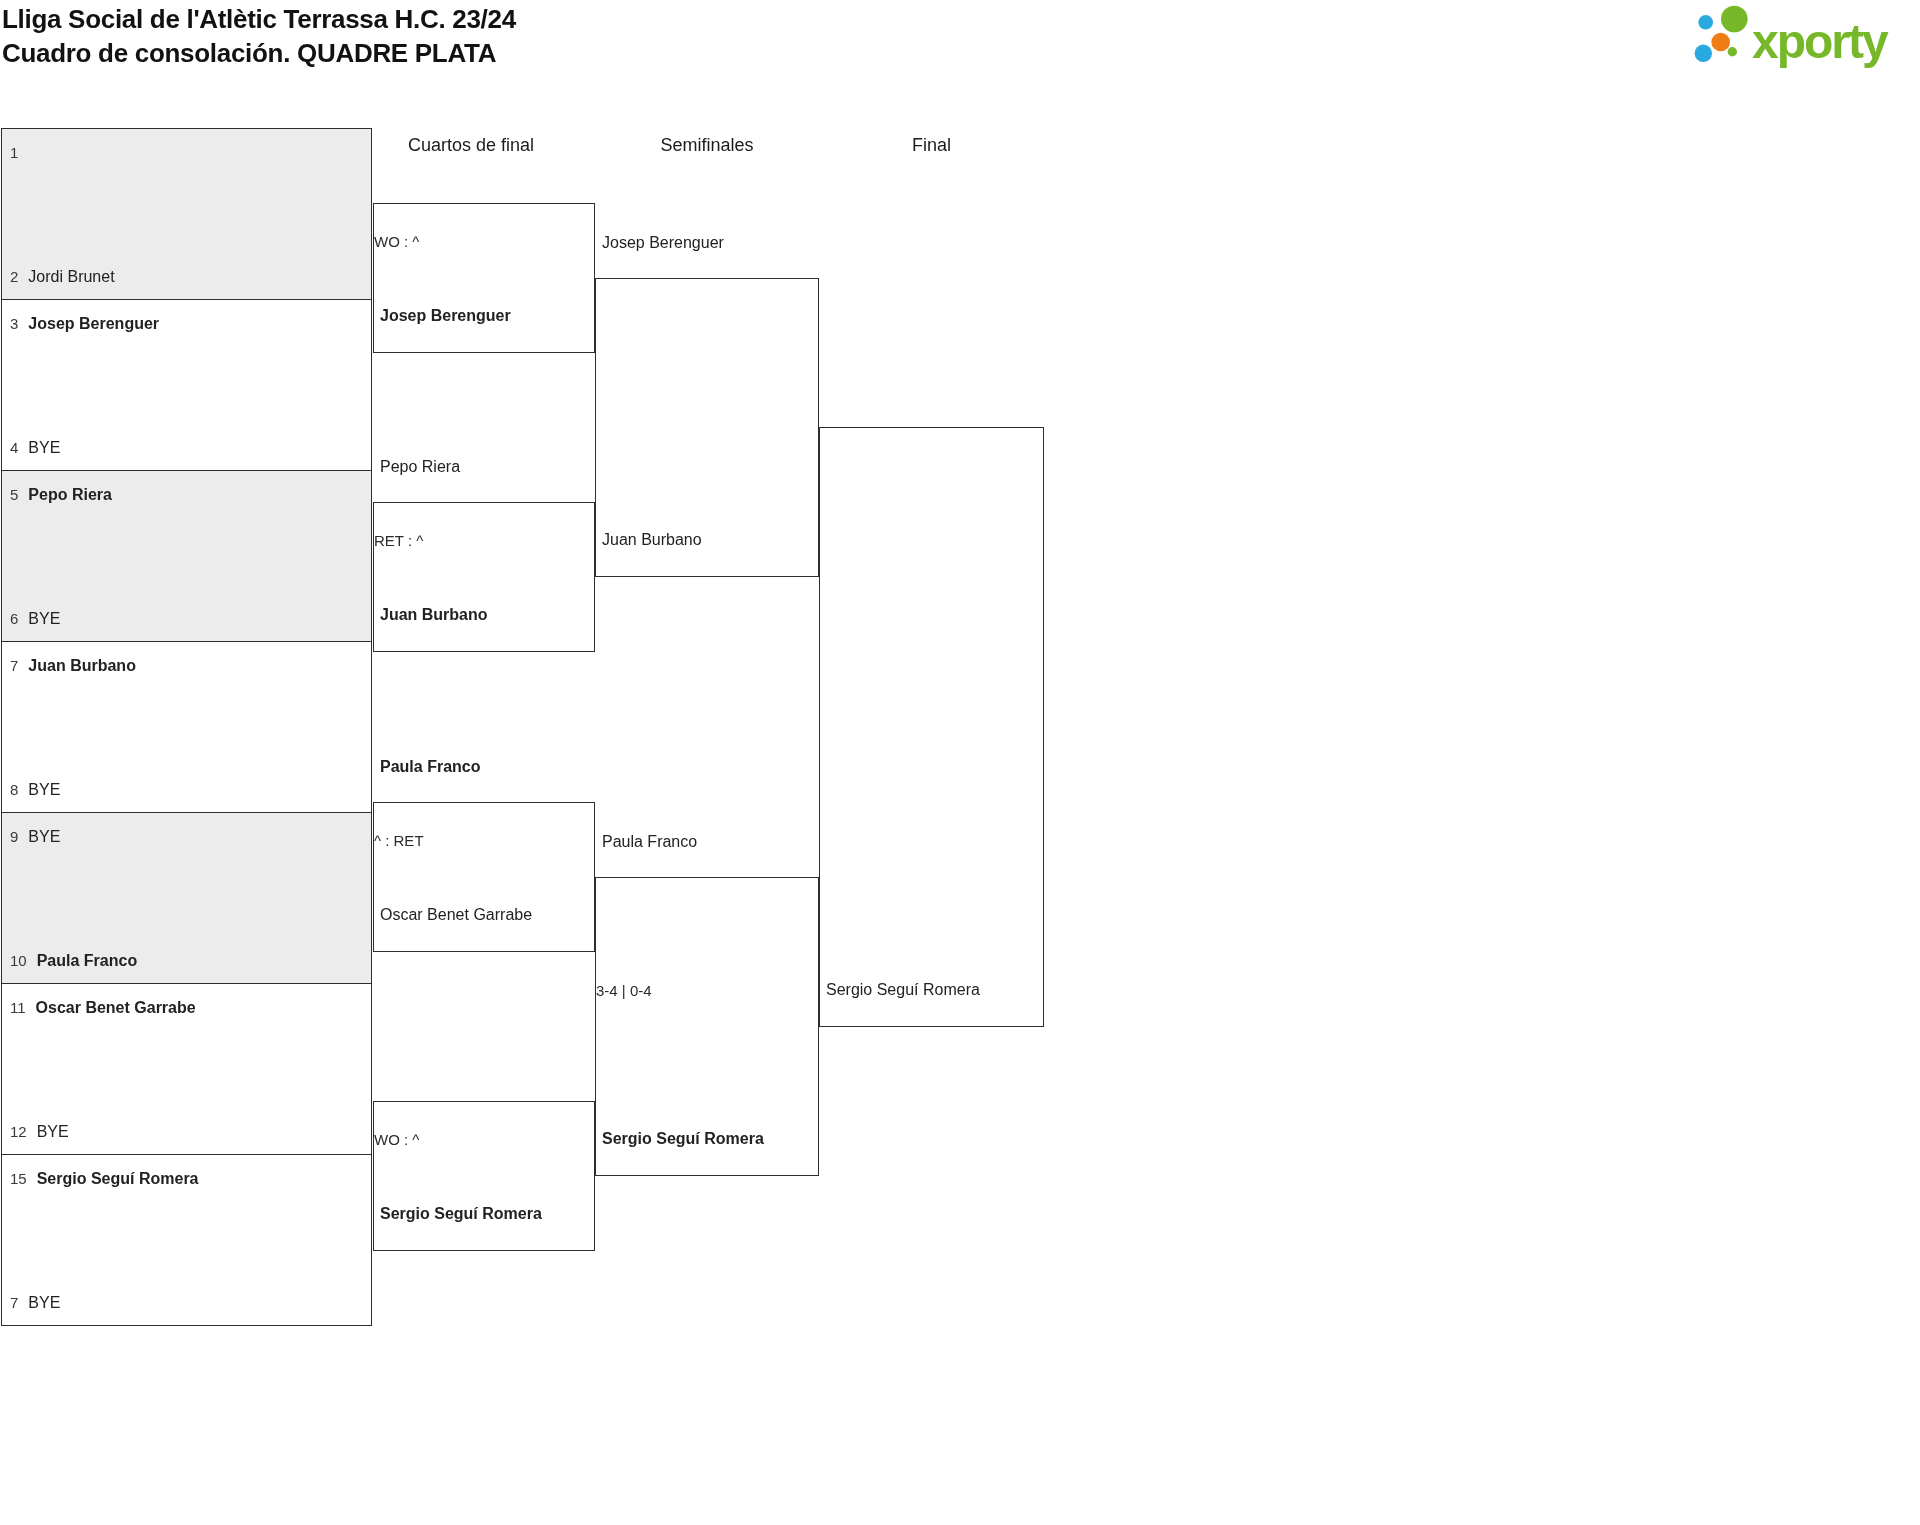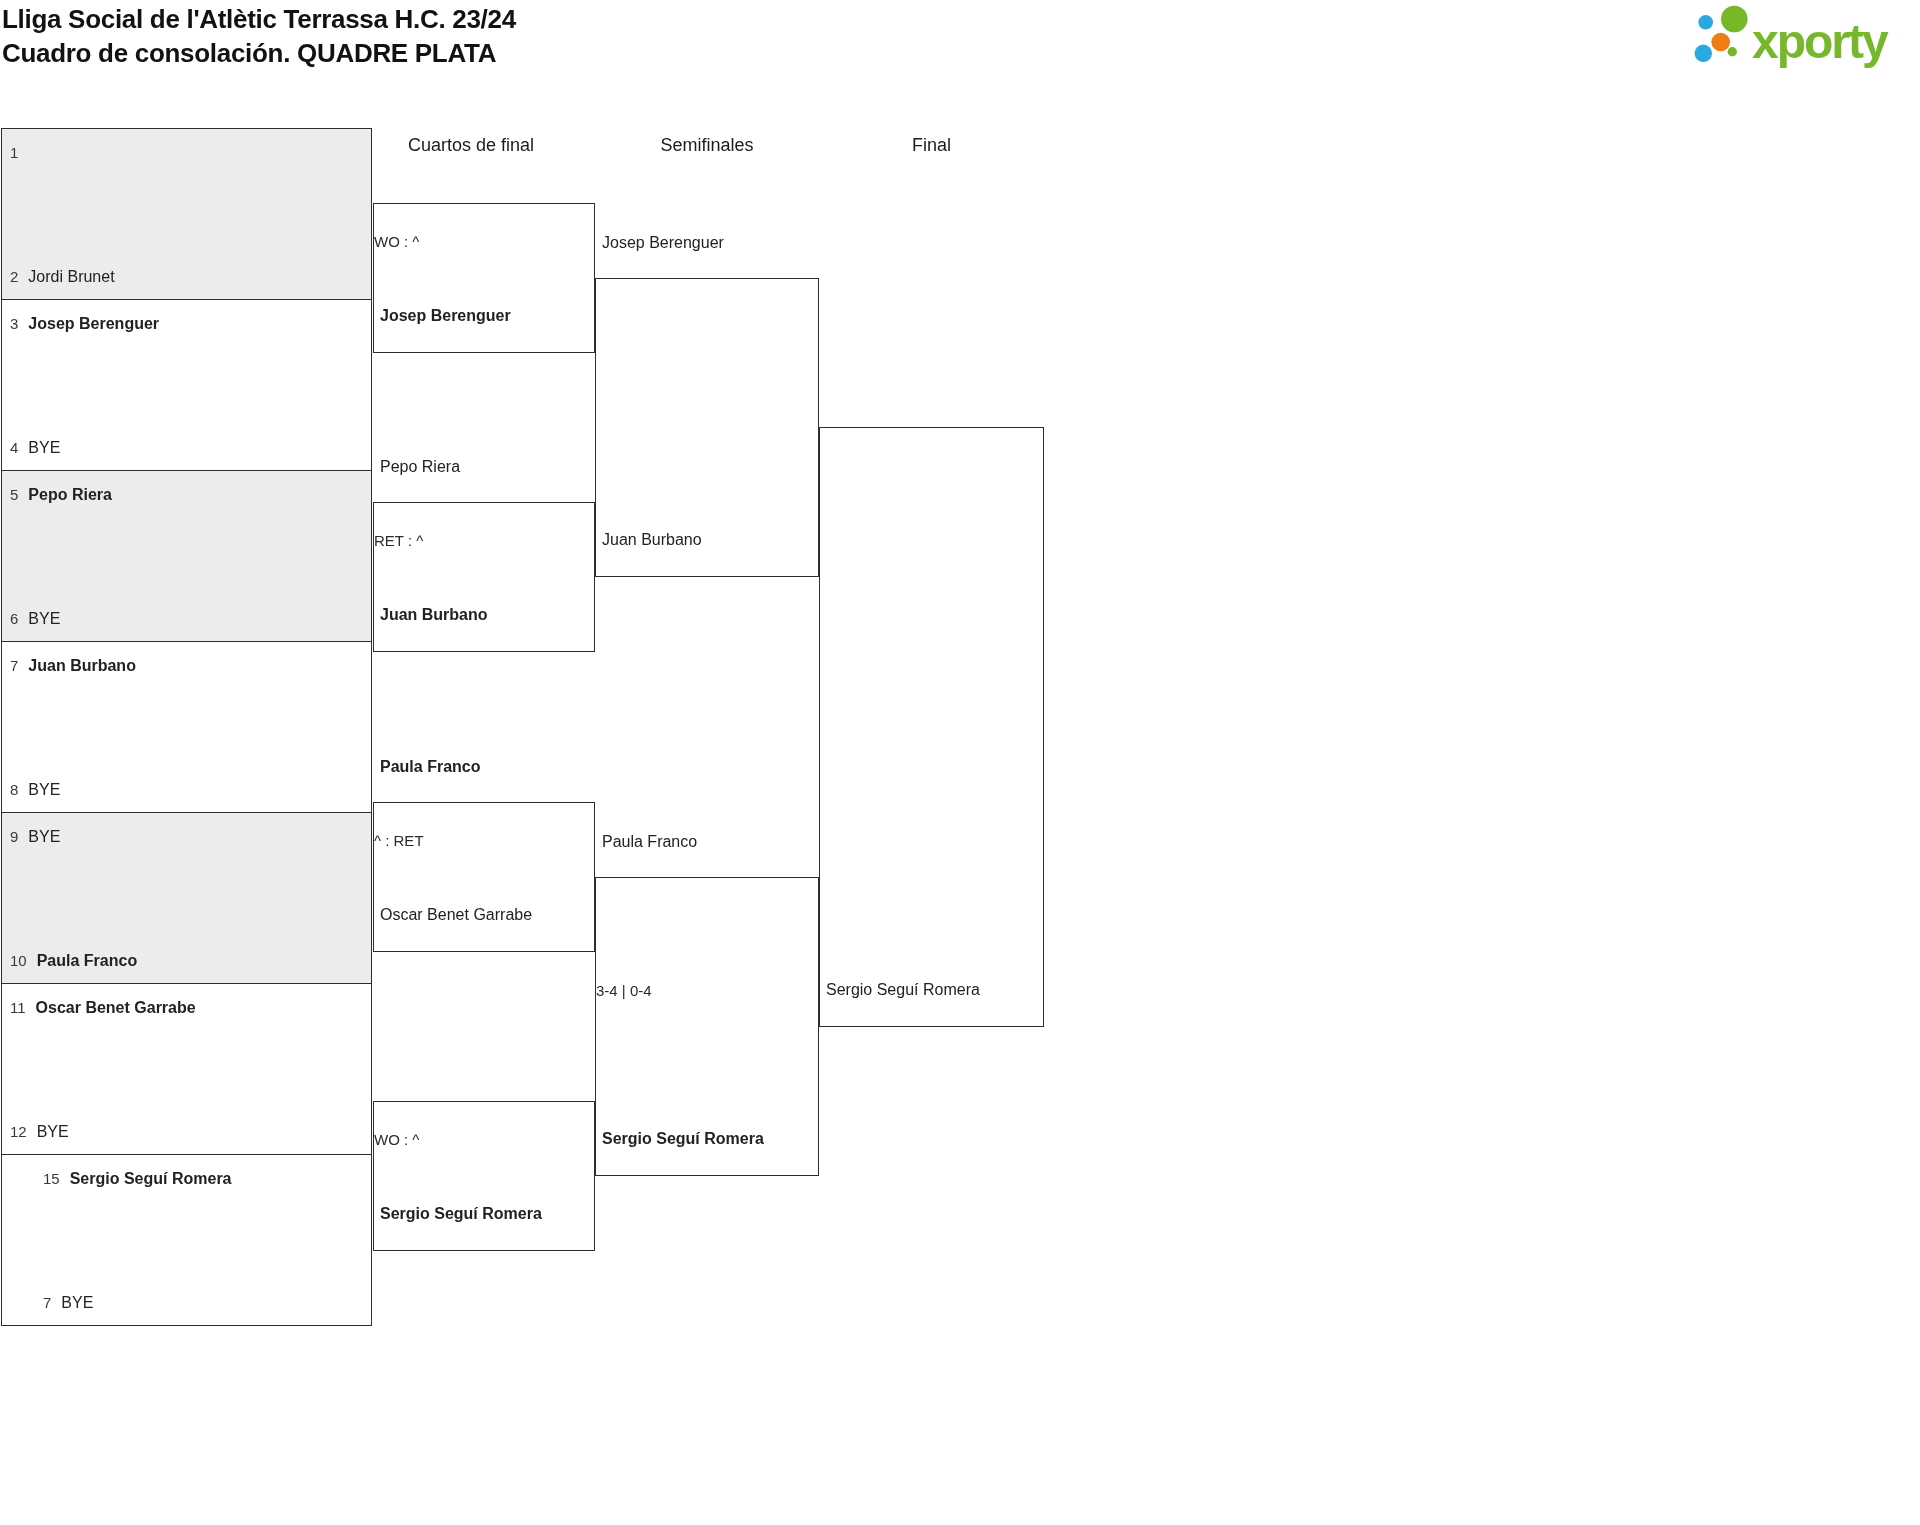--- a/index.html
+++ b/index.html
@@ -20,21 +20,21 @@
   .hdr-qf{left:360px;width:222px;}
   .hdr-sf{left:595px;width:224px;}
   .hdr-final{left:819px;width:225px;}
 
   
   .r16col{position:absolute;left:1px;top:128px;width:371px;height:1198px;
           border:1.5px solid #2e2e2e;box-sizing:border-box;display:flex;flex-direction:column;}
   .r16box{flex:1 1 0;box-sizing:border-box;border-bottom:1.5px solid #2e2e2e;
           display:flex;flex-direction:column;justify-content:space-between;
           padding:15px 10px 13px 8px;background:#ffffff;}
-  .r16box:last-child{border-bottom:none;margin-left:33px;}
+  .r16box:last-child{border-bottom:none;}
   .r16box.shade{background:#ececec;}
   .slot{display:flex;align-items:baseline;white-space:nowrap;font-size:16px;color:#222;}
   .num{font-size:15px;color:#3a3a3a;margin-right:10px;}
   .bold{font-weight:700;}
 
   
   .match{position:absolute;border:1.5px solid #2e2e2e;box-sizing:border-box;background:transparent;}
   .qf{left:373px;width:222px;height:150px;}
   .m-qf1{top:203px;} .m-qf2{top:502px;} .m-qf3{top:802px;} .m-qf4{top:1101px;}
   .sf{left:595px;width:224px;height:299px;}

